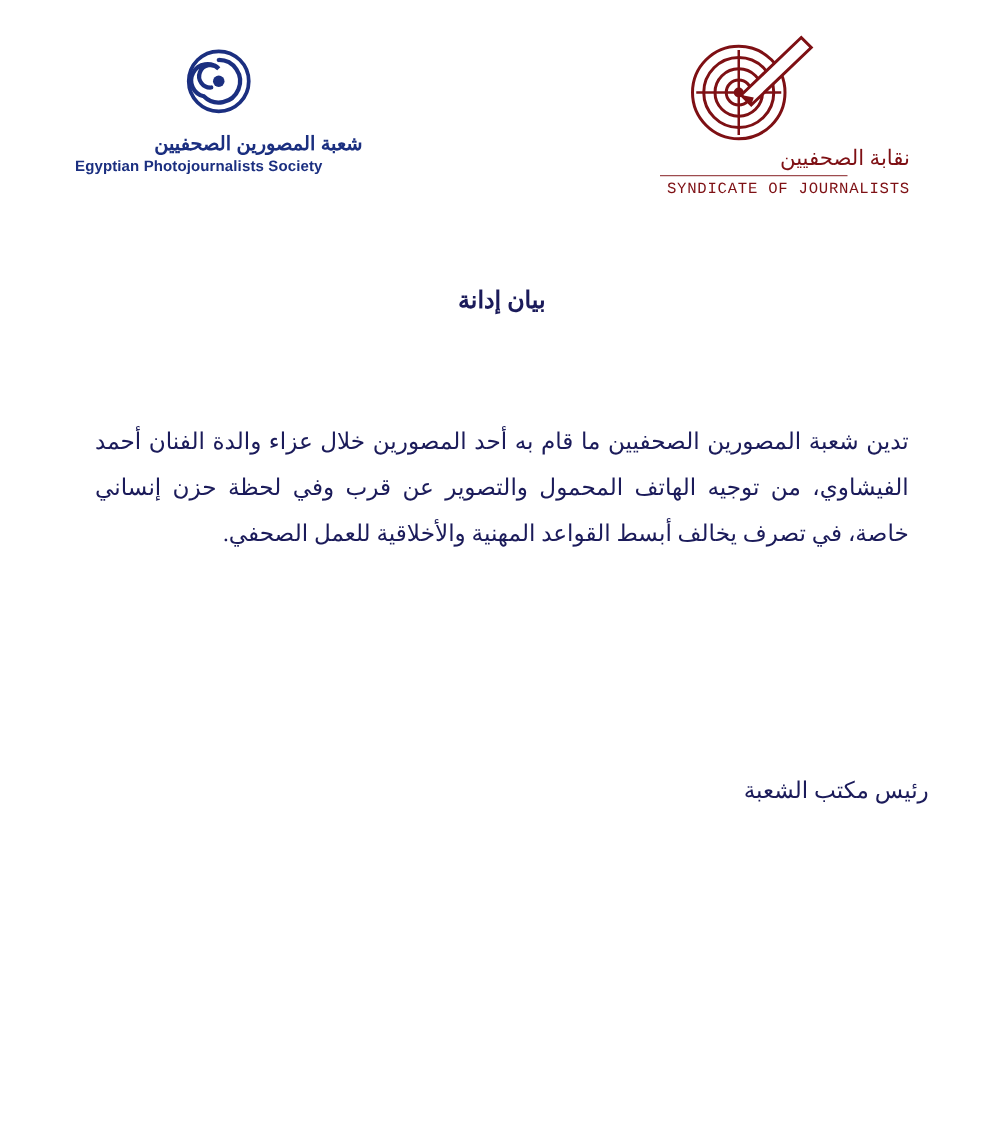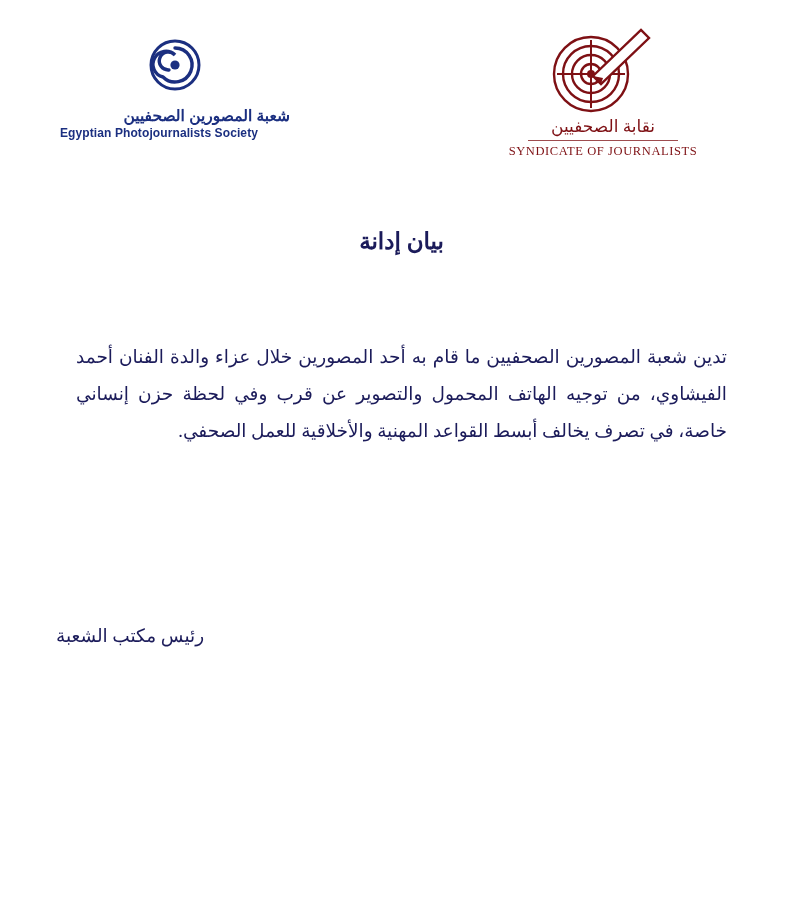--- a/index.html
+++ b/index.html
@@ -58,38 +58,38 @@
     direction: ltr;
     margin-top: 1px;
     letter-spacing: 0.1px;
   }
 
   .logo-right {
     position: absolute;
     right: 75px;
     top: 28px;
     width: 250px;
-    text-align: center;
+    text-align: right;
   }
   .logo-right .mark {
     display: block;
     margin: 0 auto 4px auto;
     width: 112px;
     height: 86px;
   }
   .logo-right .name-ar {
     font-family: "Liberation Serif", serif;
     font-size: 17px;
     color: #7e1014;
     direction: rtl;
     line-height: 1.1;
     letter-spacing: -0.5px;
   }
   .logo-right .name-en {
-    font-family: Liberation Serif, serif;
+    font-family: Liberation Mono, monospace;
     font-size: 12.5px;
     color: #7e1014;
     direction: ltr;
     letter-spacing: 0.6px;
     margin-top: 2px;
     white-space: nowrap;
   }
   .logo-right .rule {
     width: 150px;
     height: 1px;
@@ -99,21 +99,21 @@
   }
 
   
   .doc-body {
     padding: 0 56px 0 56px;
     direction: rtl;
   }
 
   .doc-title {
     text-align: center;
-    font-size: 23px;
+    font-size: 19px;
     color: #1b1b5a;
     margin: 38px 0 0 0;
     letter-spacing: 0.2px;
   }
 
   .para {
     font-size: 18.5px;
     line-height: 2.0;
     text-align: justify;
     text-align-last: right;
@@ -123,21 +123,21 @@
   }
 
   .gap-1 { height: 68px; }
   .gap-2 { height: 52px; }
   .gap-3 { height: 54px; }
   .gap-4 { height: 48px; }
 
   .signature {
     font-size: 18.5px;
     color: #1b1b5a;
-    text-align: left;
+    text-align: right;
     padding-right: 4px;
     line-height: 1.8;
   }
 </style>
 </head>
 <body>
 
 <div class="page">
 
   <div class="header">

